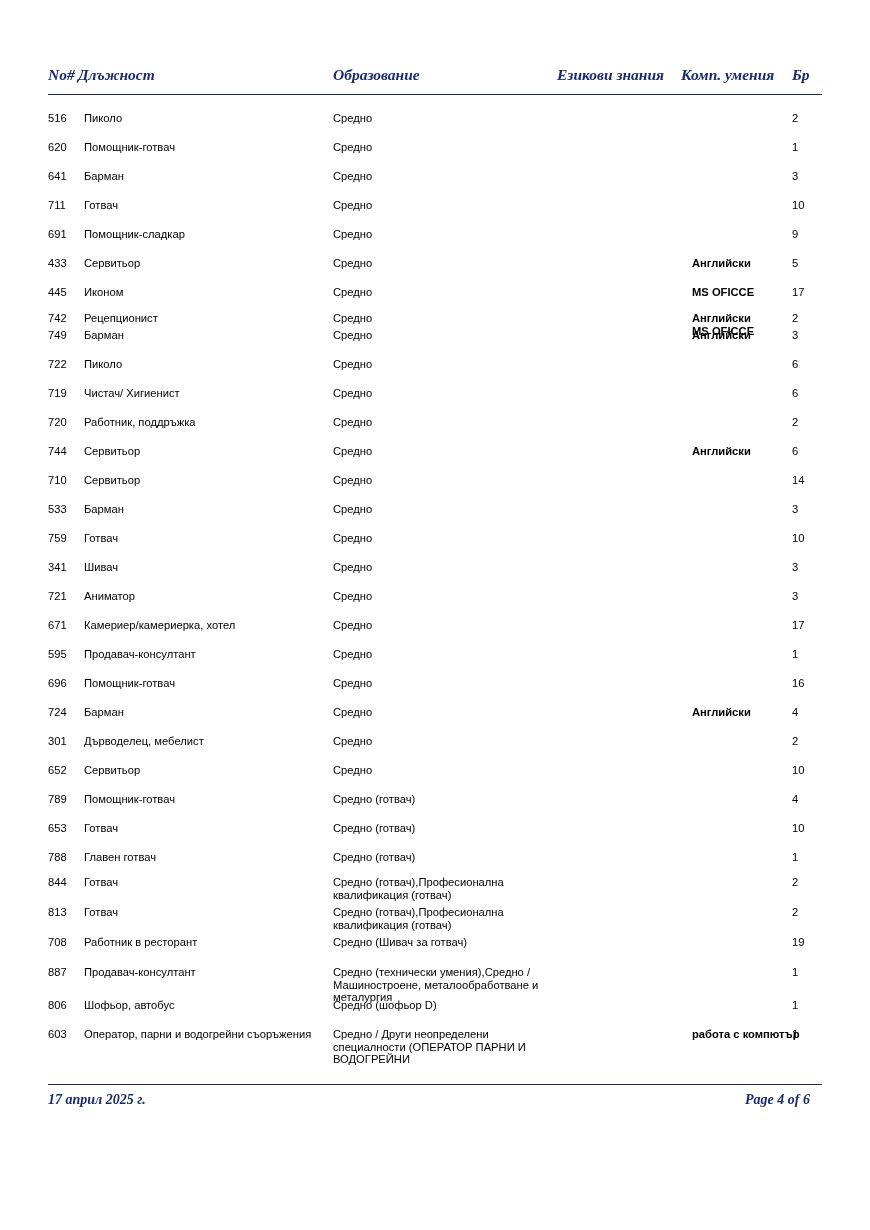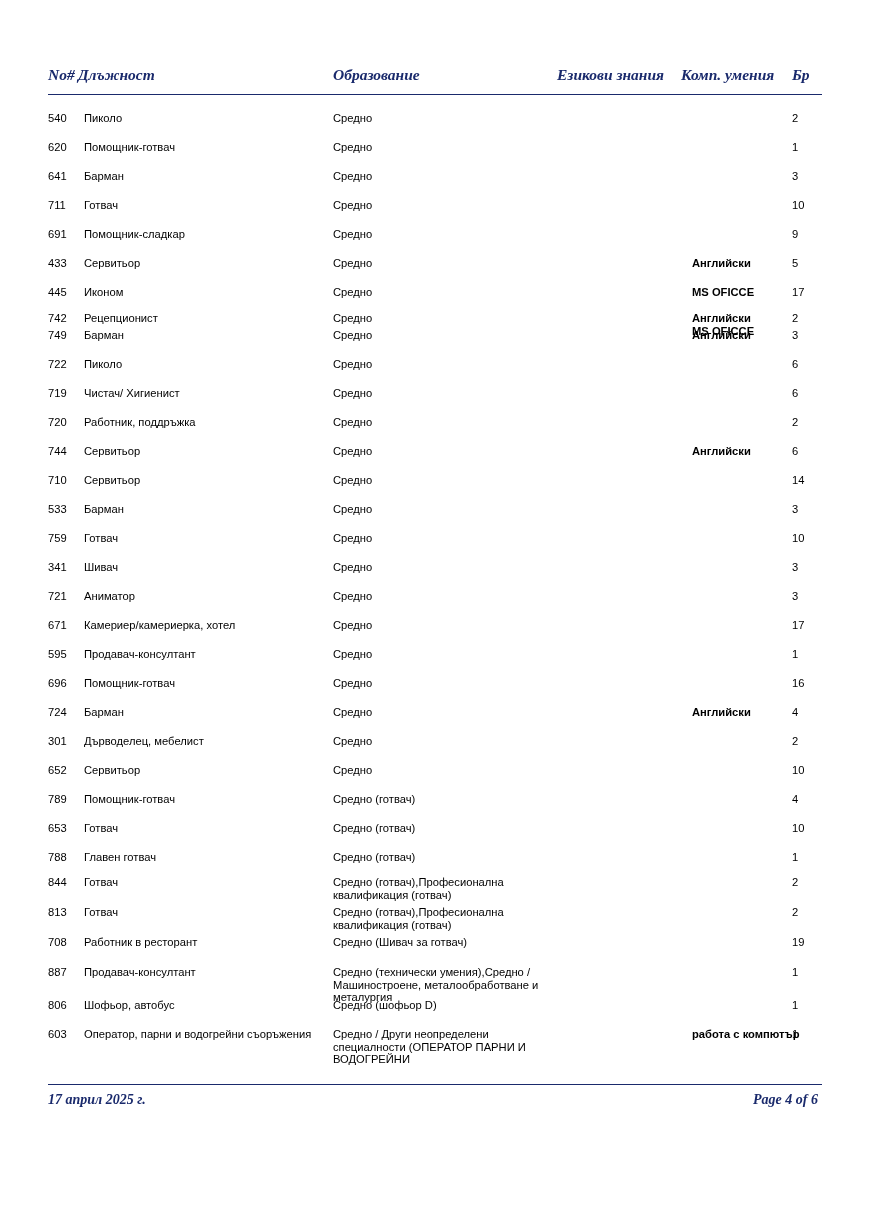--- a/index.html
+++ b/index.html
@@ -91,40 +91,40 @@
     top: 1070px;
     width: 774px;
     height: 20px;
     font-family: "Liberation Serif", serif;
     font-style: italic;
     font-weight: bold;
     font-size: 14px;
     color: #1a2a6c;
   }
   .footer-left { position: absolute; left: 0; top: 0; text-align: center; }
-  .footer-right { position: absolute; right: 4px; top: 0; }
+  .footer-right { position: absolute; right: 12px; top: 0; }
 </style>
 </head>
 <body>
 
 <div class="page">
 
   <div class="header-row">
     <span class="h-no">No#</span>
     <span class="h-pos">Длъжност</span>
     <span class="h-edu">Образование</span>
     <span class="h-lang">Езикови знания</span>
     <span class="h-comp">Комп. умения</span>
     <span class="h-cnt">Бр</span>
   </div>
   <div class="header-rule"></div>
 
   <div class="rows" id="rows-container">
       <div class="row" style="position: absolute; top: 6px; left: 0px;">
-        <span class="c c-no">540</span>
+        <span class="c c-no">516</span>
         <span class="c c-pos">Пиколо</span>
         <span class="c c-edu">Средно</span>
         <span class="c c-lang"></span>
         <span class="c c-comp"></span>
         <span class="c c-cnt">2</span>
       </div>
       <div class="row" style="position: absolute; top: 35px; left: 0px;">
         <span class="c c-no">620</span>
         <span class="c c-pos">Помощник-готвач</span>
         <span class="c c-edu">Средно</span>

